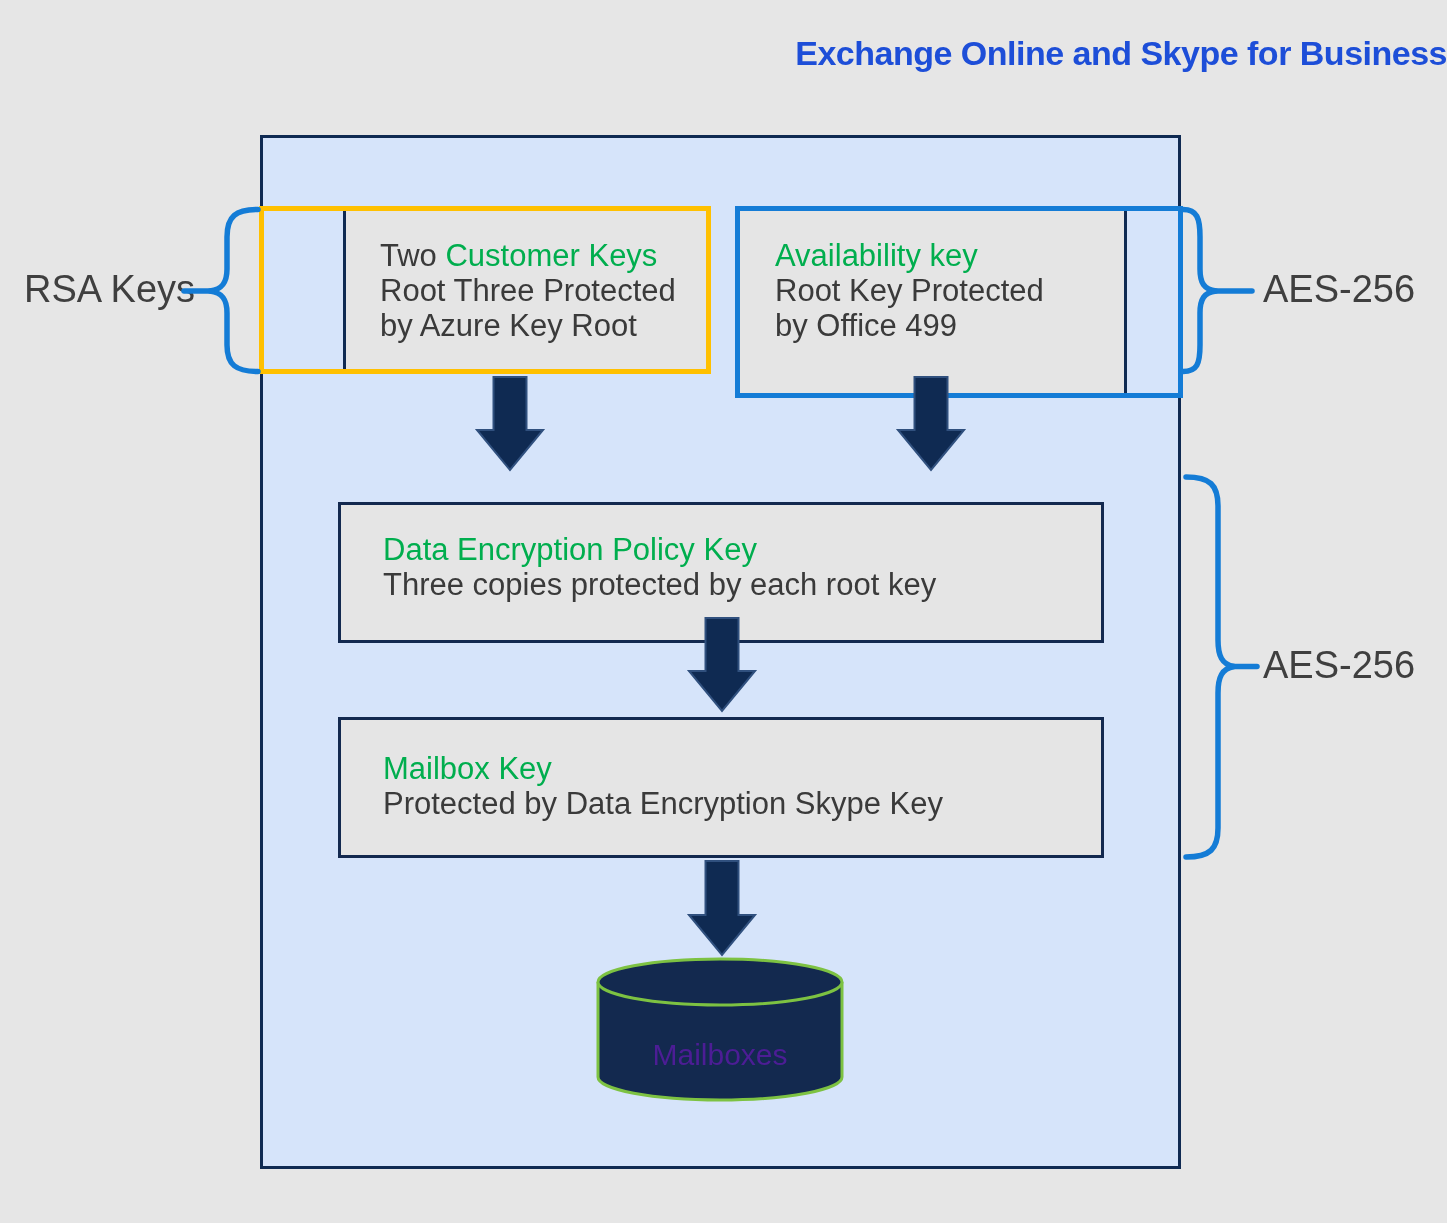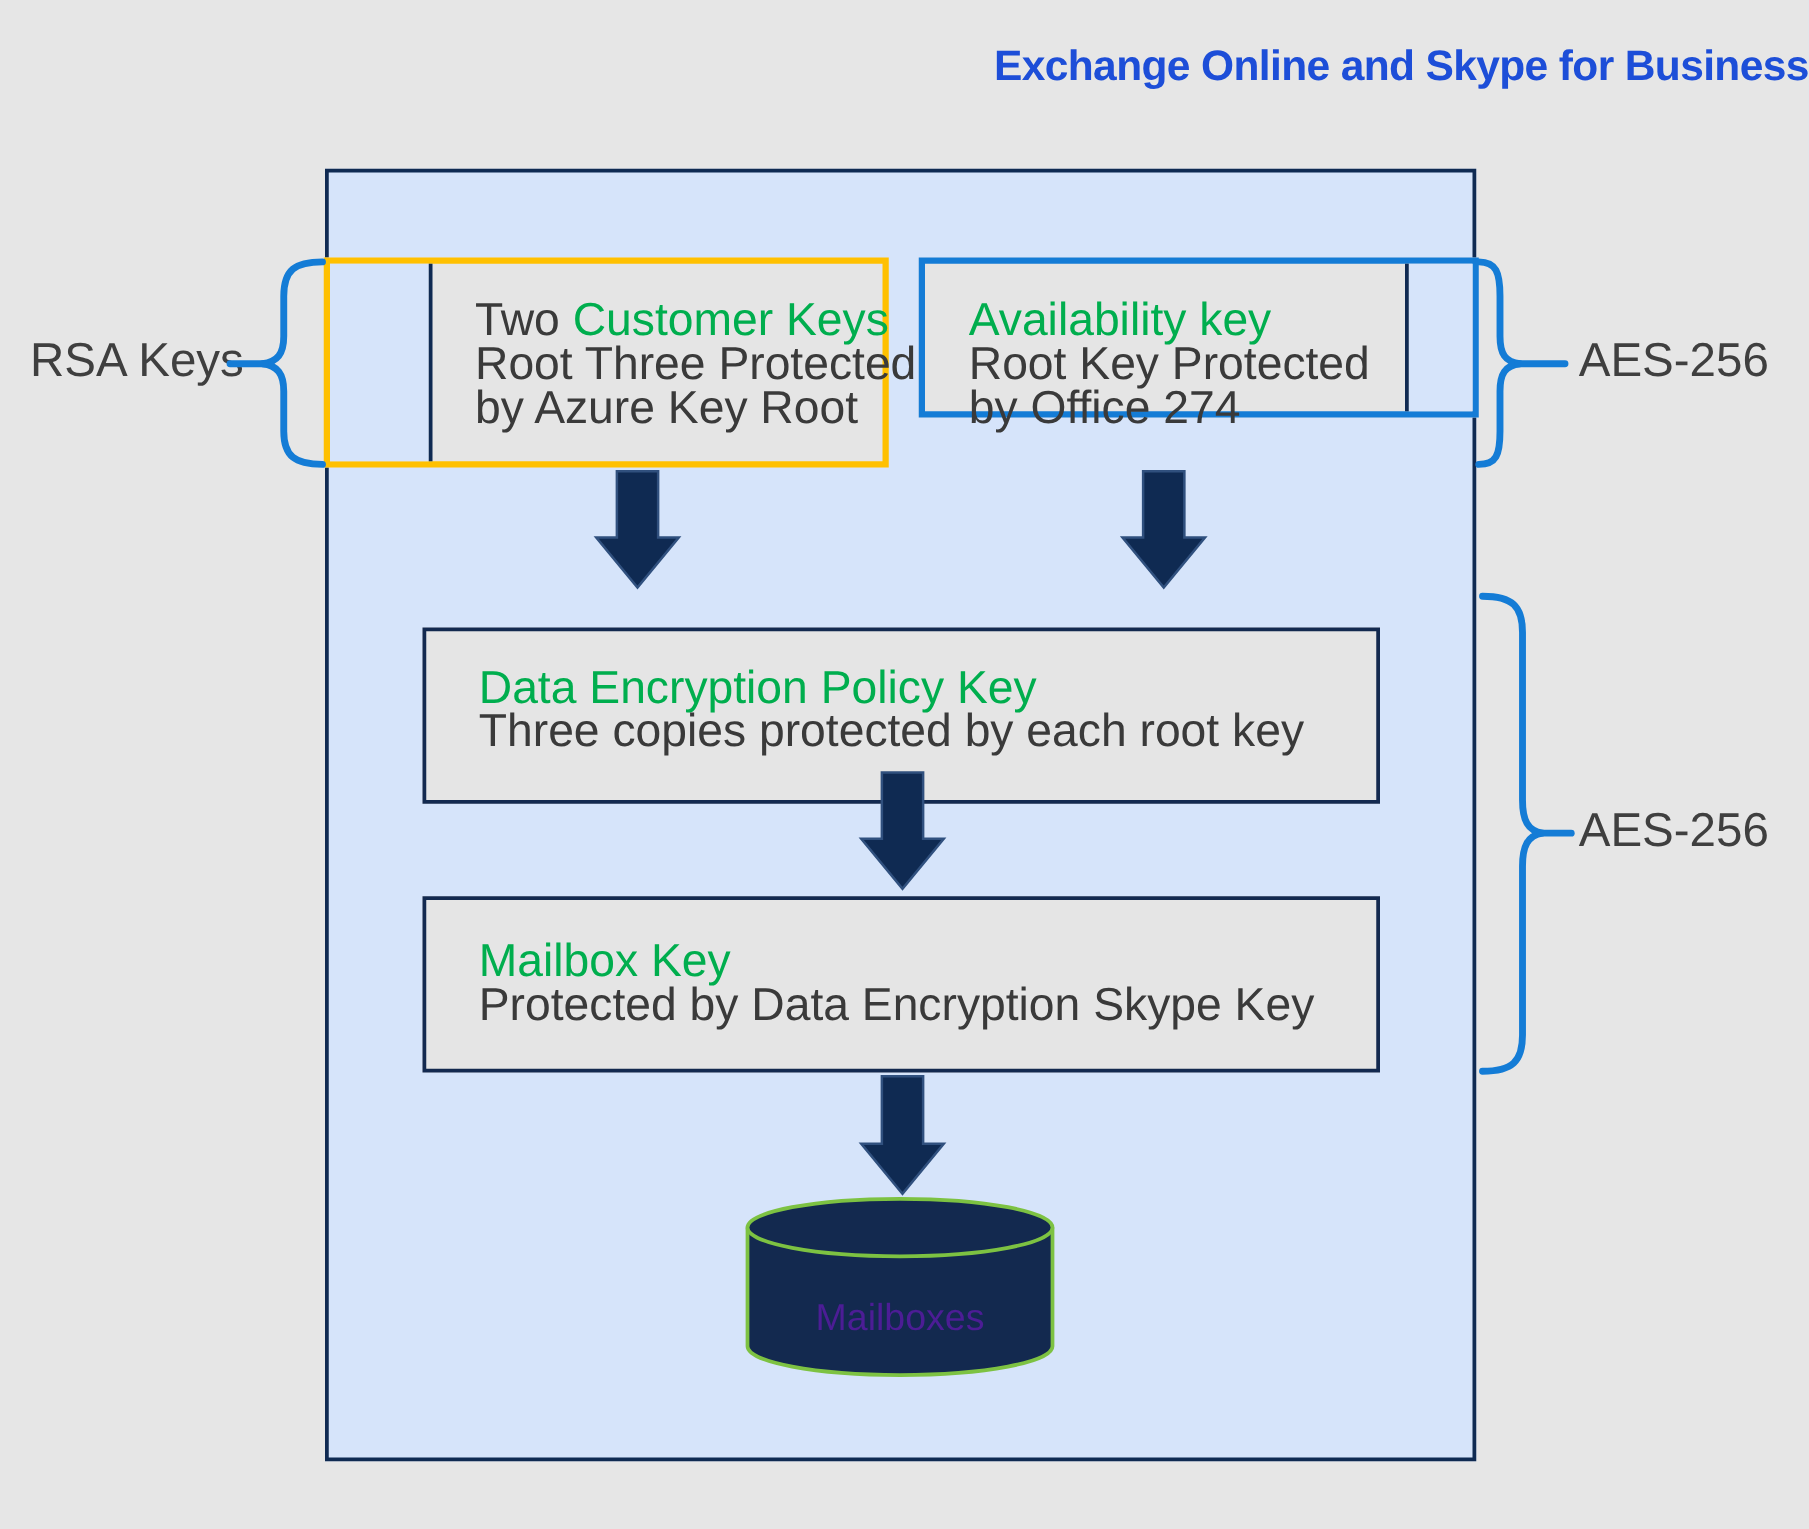--- a/index.html
+++ b/index.html
@@ -29,21 +29,21 @@
     left: 260px; top: 135px;
     width: 921px; height: 1034px;
     background: #d6e4fa;
     border: 3px solid #0f2a52;
   }
 
   
   .box-text {
     position: absolute;
     color: #3a3a3a;
-    font-size: 37px;
+    font-size: 31px;
     line-height: 35px;
     white-space: nowrap;
   }
   .hl { color: #00ae4e; }
 
   
   .customer-box {
     position: absolute;
     left: 259px; top: 206px;
     width: 452px; height: 168px;
@@ -56,21 +56,21 @@
   }
   .customer-box .divider {
     position: absolute; left: 79px; top: 0; bottom: 0;
     width: 3px; background: #0f2a52;
   }
 
   
   .availability-box {
     position: absolute;
     left: 735px; top: 206px;
-    width: 448px; height: 128px;
+    width: 448px; height: 192px;
     background: #e5e5e5;
     border: 5px solid #147cd6;
   }
   .availability-box .strip {
     position: absolute; right: 0; top: 0; bottom: 0;
     width: 51px; background: #d6e4fa;
   }
   .availability-box .divider {
     position: absolute; right: 51px; top: 0; bottom: 0;
     width: 3px; background: #0f2a52;
@@ -135,21 +135,21 @@
     <div>by Azure Key Root</div>
   </div>
 </div>
 
 <div class="availability-box">
   <div class="strip"></div>
   <div class="divider"></div>
   <div class="box-text" style="left:35px; top:27px;">
     <div class="hl">Availability key</div>
     <div>Root Key Protected</div>
-    <div>by Office 274</div>
+    <div>by Office 499</div>
   </div>
 </div>
 
 <div class="navy-box dep-box">
   <div class="box-text" style="left:42px; top:27px;">
     <div class="hl">Data Encryption Policy Key</div>
     <div>Three copies protected by each root key</div>
   </div>
 </div>
 

